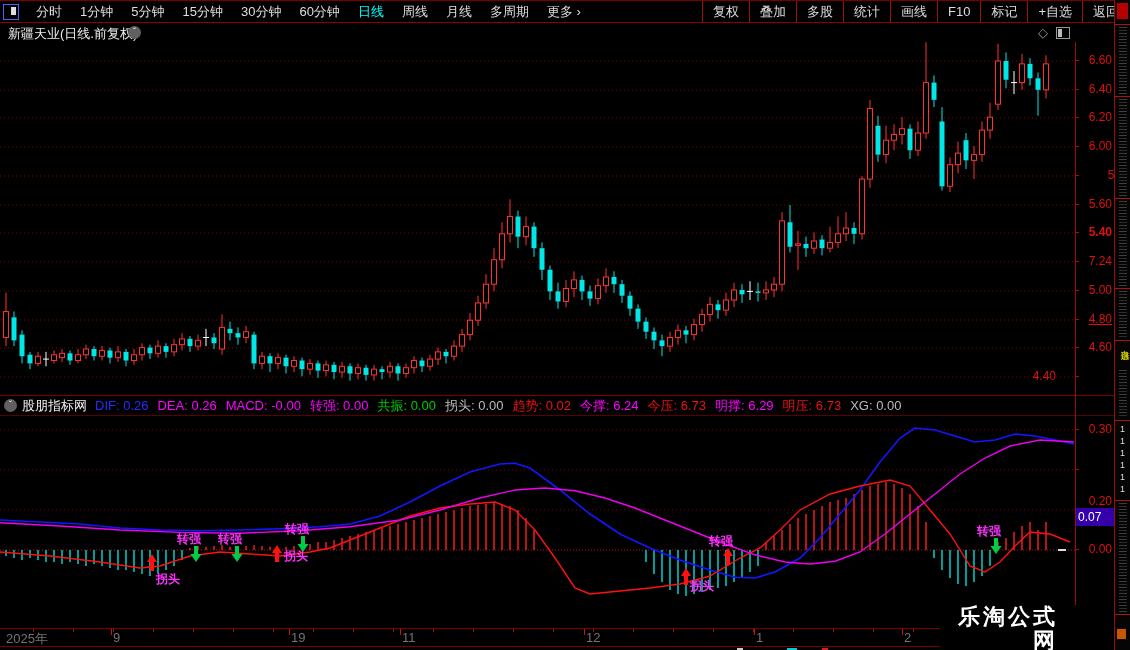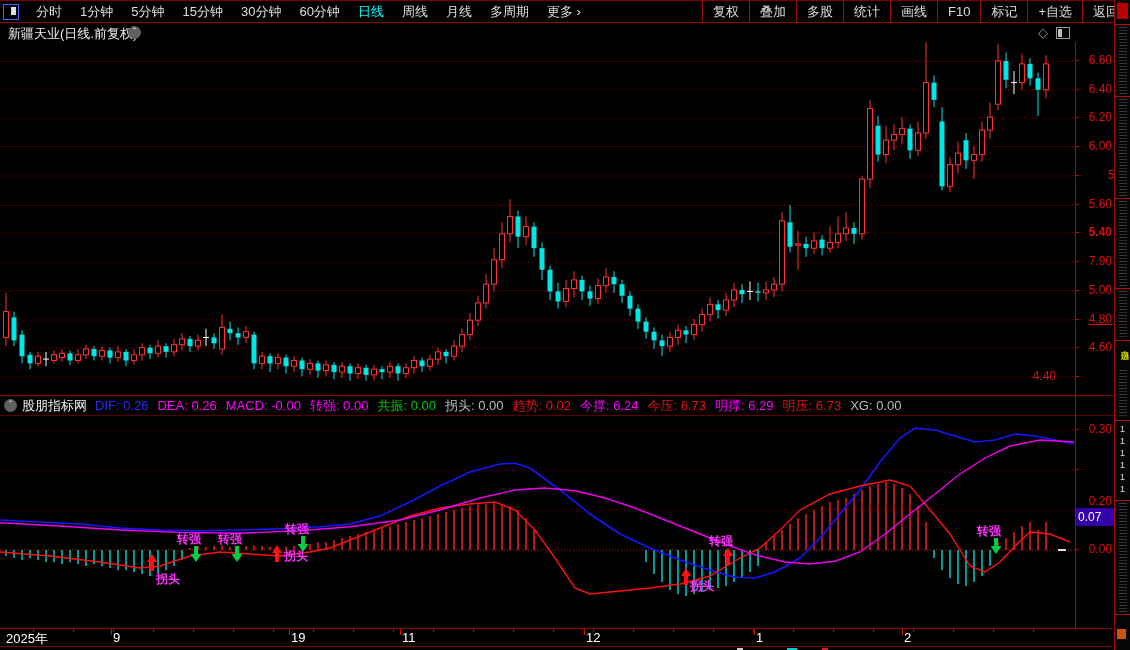--- a/index.html
+++ b/index.html
@@ -32,21 +32,21 @@
     line-height:11px;text-align:center;margin:0 5px 0 4px;flex:none;}
   .indname{color:#eeeeee;margin-right:8px;white-space:nowrap;}
   .fld{margin-right:9px;white-space:nowrap;}
   
   .vtag{position:absolute;left:1075px;top:508px;width:39px;height:18px;background:#3300aa;color:#fff;
     font-size:12px;line-height:18px;padding-left:3px;box-sizing:border-box;}
   
   .tip{position:absolute;left:14px;top:610px;color:#d14fd1;font-size:13px;font-weight:bold;}
   .dateaxis{position:absolute;left:0;top:628px;width:1113px;height:19px;background:#000;
     border-top:1px solid #7a0000;border-bottom:1px solid #7a0000;box-sizing:border-box;}
-  .mlabel{position:absolute;top:630px;color:#ffffff;font-size:13px;}
+  .mlabel{position:absolute;top:630px;color:#737373;font-size:13px;}
   .mtick{position:absolute;top:629px;width:1px;background:#cc1111;}
   .btm{position:absolute;left:0;top:648px;width:1130px;height:2px;background:#000;}
   .bmark{position:absolute;height:2px;}
   
   .watermark{position:absolute;left:940px;top:605px;width:173px;height:45px;background:#000;text-align:right;z-index:30;}
   .wm1{color:#fff;font-size:22px;font-weight:bold;letter-spacing:3px;line-height:24px;padding-right:55px;}
   
   .vborder{position:absolute;left:1075px;top:42px;width:1px;height:605px;background:#9b0c0c;}
   
   .sidebar{position:absolute;left:1114px;top:0;width:16px;height:650px;background:#050505;border-left:1px solid #9b0c0c;box-sizing:border-box;}
@@ -533,21 +533,21 @@
       <div class="plabel" style="left: 1076px; top: 110px;">6.20</div>
       <div class="ptick" style="left: 1075px; top: 117px;"></div>
       <div class="plabel" style="left: 1076px; top: 139px;">6.00</div>
       <div class="ptick" style="left: 1075px; top: 146px;"></div>
       <div class="plabel" style="left: 1095px; top: 168px;">5.80</div>
       <div class="ptick" style="left: 1075px; top: 175px;"></div>
       <div class="plabel" style="left: 1076px; top: 197px;">5.60</div>
       <div class="ptick" style="left: 1075px; top: 204px;"></div>
       <div class="plabel" style="left: 1076px; top: 225px; font-weight: bold;">5.40</div>
       <div class="ptick" style="left: 1075px; top: 232px;"></div>
-      <div class="plabel" style="left: 1076px; top: 254px;">7.90</div>
+      <div class="plabel" style="left: 1076px; top: 254px;">7.24</div>
       <div class="ptick" style="left: 1075px; top: 261px;"></div>
       <div class="plabel" style="left: 1076px; top: 283px;">5.00</div>
       <div class="ptick" style="left: 1075px; top: 290px;"></div>
       <div class="plabel" style="left: 1076px; top: 312px; text-decoration: underline;">4.80</div>
       <div class="ptick" style="left: 1075px; top: 319px;"></div>
       <div class="plabel" style="left: 1076px; top: 340px;">4.60</div>
       <div class="ptick" style="left: 1075px; top: 347px;"></div>
       <div class="plabel" style="left: 1020px; top: 369px;">4.40</div>
       <div class="ptick" style="left: 1075px; top: 376px;"></div>
       <div class="plabel" style="left: 1076px; top: 422px;">0.30</div>
@@ -605,20 +605,24 @@
       <div class="mtick" style="left: 993px; height: 3px; background: rgb(153, 17, 17);"></div>
       <div class="mtick" style="left: 1033px; height: 3px; background: rgb(153, 17, 17);"></div>
     </div>
 
   <div class="btm">
     <div class="bmark" style="left:737px;width:6px;background:#ccc"></div>
     <div class="bmark" style="left:787px;width:10px;background:#00cccc"></div>
     <div class="bmark" style="left:822px;width:6px;background:#cc2222"></div>
   </div>
 
+  <div class="watermark">
+    <div class="wm1">乐淘公式网</div>
+
+  </div>
 
   <div class="sidebar" id="sidebar">
     <div class="sb-topbox"></div>
   <div class="sb-sep" style="top: 24px;"></div>
       <div class="sb-sep" style="top: 96px;"></div>
       <div class="sb-sep" style="top: 198px;"></div>
       <div class="sb-sep" style="top: 288px;"></div>
       <div class="sb-sep" style="top: 340px;"></div>
       <div class="sb-sep" style="top: 420px;"></div>
       <div class="sb-sep" style="top: 500px;"></div>

